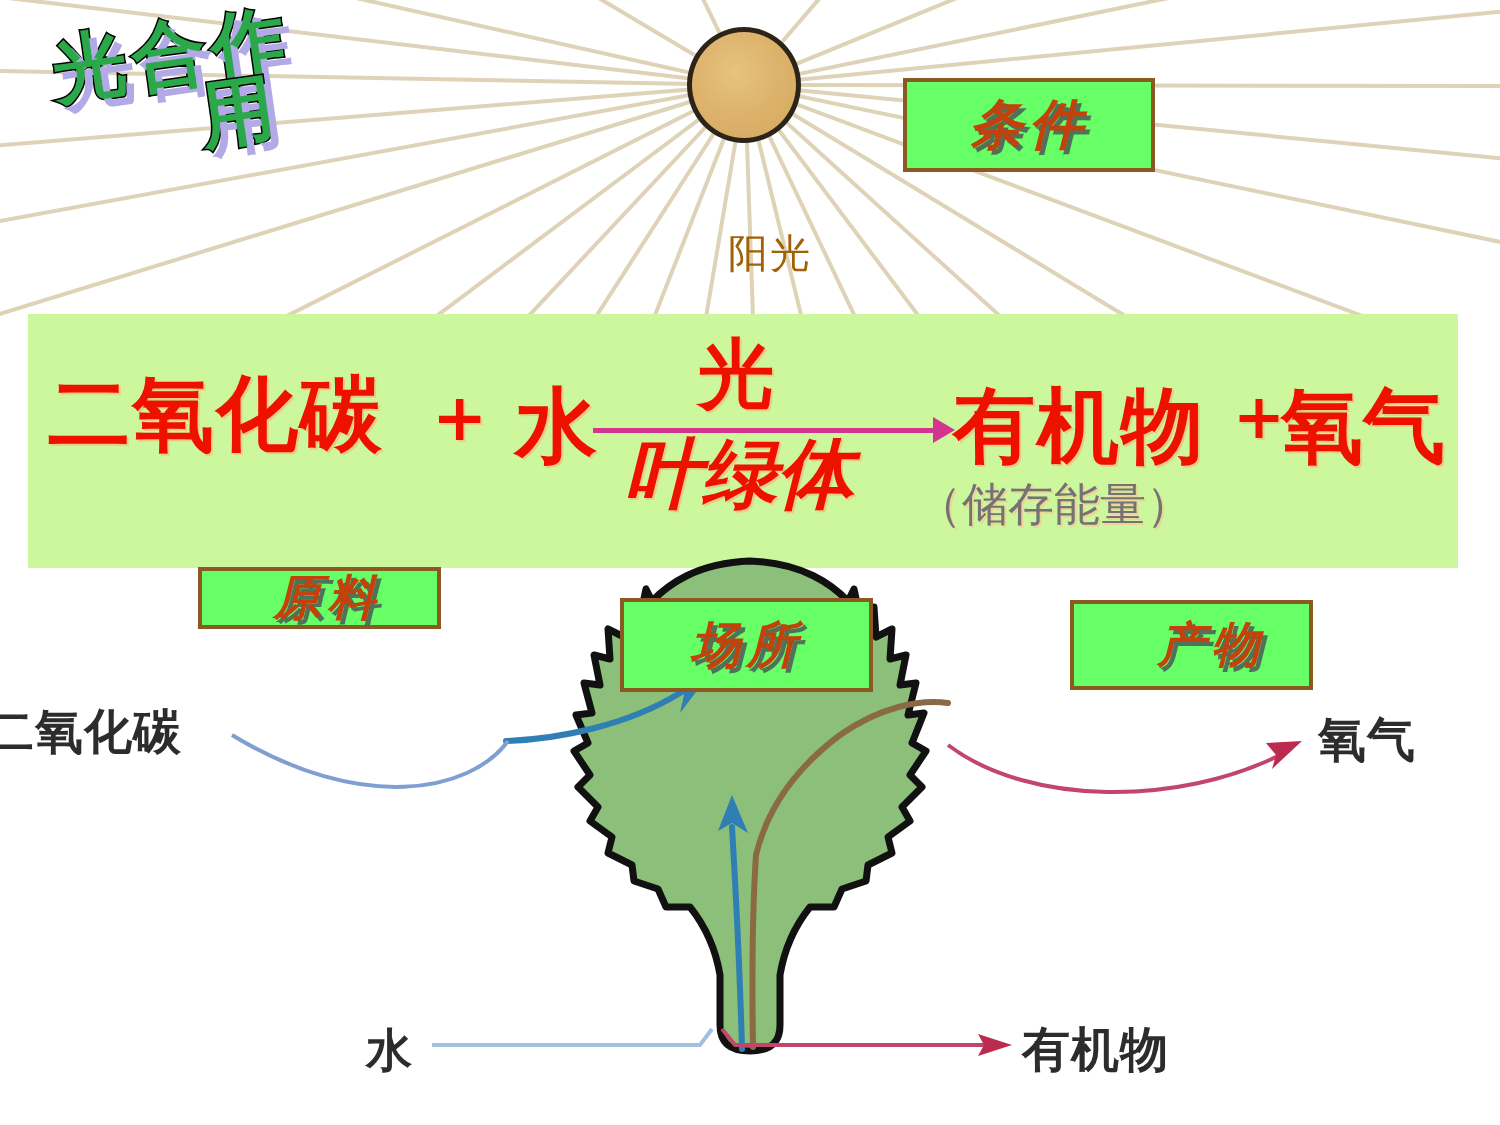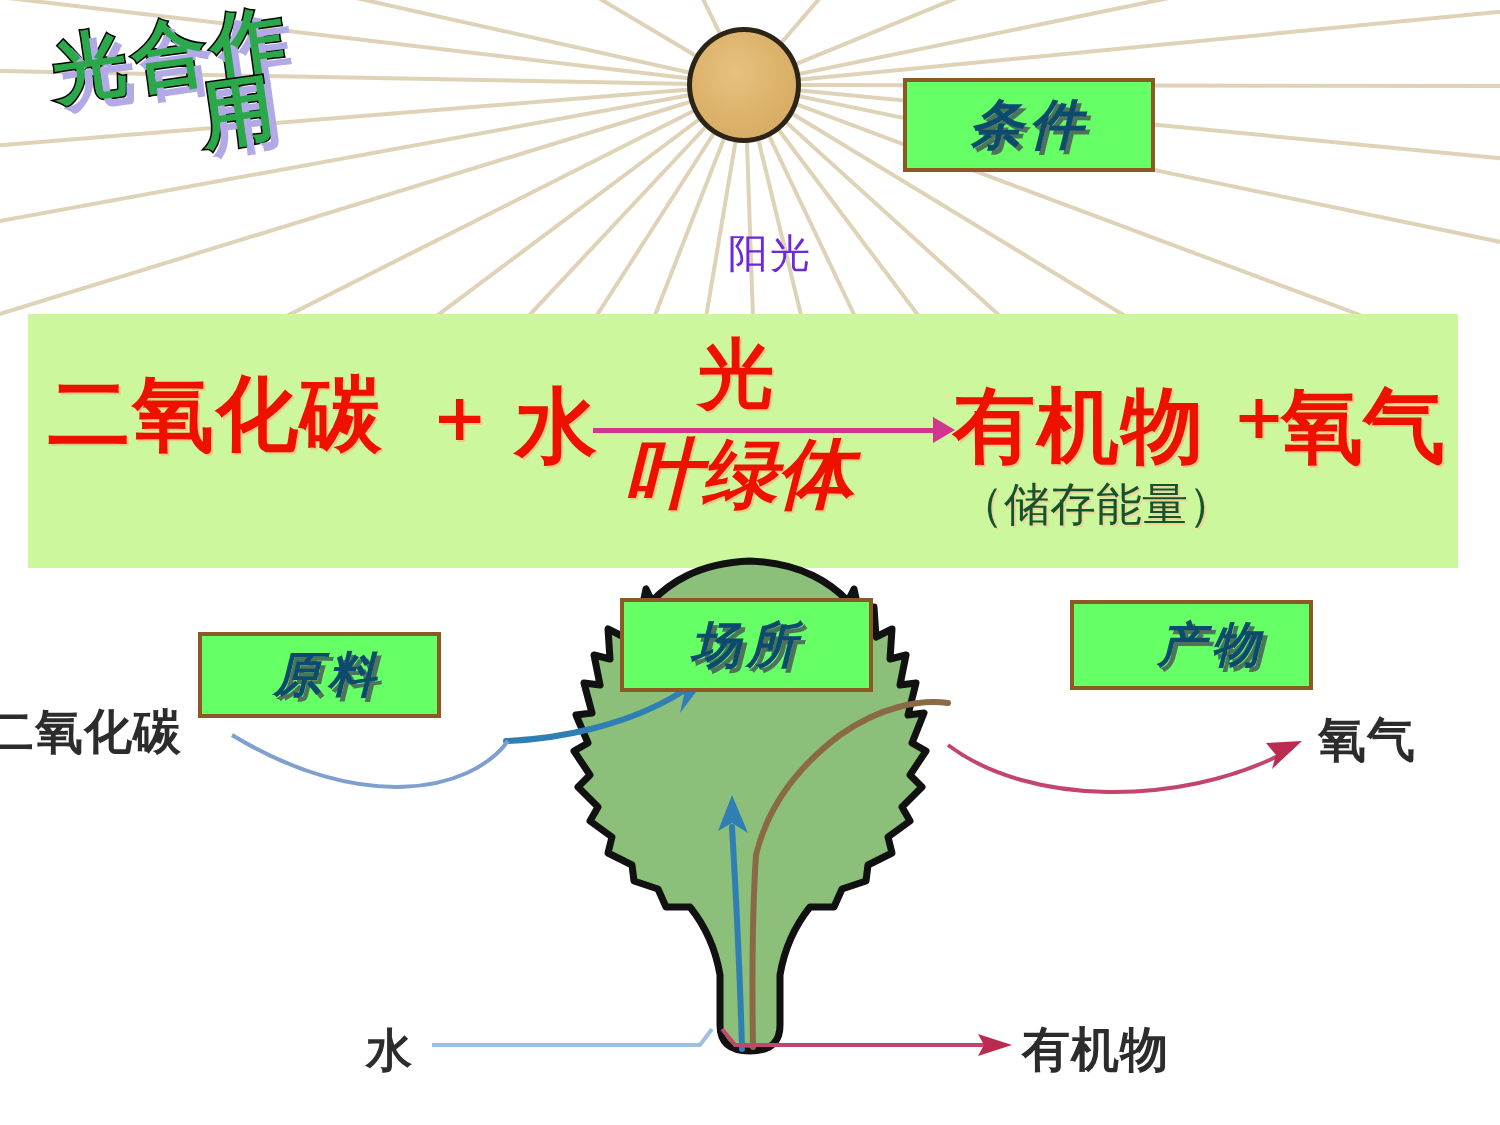--- a/index.html
+++ b/index.html
@@ -16,21 +16,21 @@
   #sun-disc{
     position:absolute;left:687px;top:27px;width:114px;height:116px;
     border-radius:50%;
     background:radial-gradient(circle at 42% 38%, #e6c280 0%, #dcb169 55%, #d2a75e 100%);
     border:5px solid #2d2418;
     box-sizing:border-box;
   }
   #sunlight-label{
     position:absolute;left:700px;top:226px;width:140px;
     font-family:"DejaVu Sans", sans-serif;
-    font-size:40px;color:#6d28d9;letter-spacing:2px;
+    font-size:40px;color:#a16207;letter-spacing:2px;
     text-align:center;
   }
 
   
   #title-wrap{
     position:absolute;left:48px;top:36px;width:440px;height:150px;
     transform:rotate(-8deg);transform-origin:0 0;
   }
   .title-line{
     font-family:"DejaVu Serif", serif;
@@ -52,21 +52,21 @@
     position:absolute;
     background:#66ff66;
     border:4px solid #8a5a22;
     box-sizing:border-box;
     display:flex;align-items:center;justify-content:center;
   }
   .green-box-label{
     font-family:"DejaVu Serif", serif;
     font-style:italic;
     font-weight:700;
-    color:#0c4a6e;
+    color:#c2410c;
     text-shadow:4px 4px 0 rgba(60,0,80,.55);
     letter-spacing:6px;
     white-space:nowrap;
   }
   #condition-box{left:903px;top:78px;width:252px;height:94px;}
   #condition-box .green-box-label{font-size:54px;}
 
   
   #equation-banner{
     position:absolute;left:28px;top:314px;width:1430px;height:254px;
@@ -103,28 +103,28 @@
   }
   #eq-under{
     position:absolute;left:32px;top:104px;font-size:76px;line-height:1;white-space:nowrap;font-style:italic;
   }
   #eq-product{
     position:absolute;left:925px;top:58px;font-size:82px;white-space:nowrap;letter-spacing:2px;
   }
   #eq-plus2{position:absolute;left:1205px;top:66px;font-size:62px;}
   #eq-oxygen{position:absolute;left:1253px;top:58px;font-size:82px;}
   #eq-note{
-    position:absolute;left:930px;top:160px;
-    font-family:"DejaVu Serif", serif;
-    font-size:46px;color:#14532d;white-space:nowrap;
+    position:absolute;left:888px;top:160px;
+    font-family:"DejaVu Serif", serif;
+    font-size:46px;color:#737373;white-space:nowrap;
     text-shadow:2px 2px 0 rgba(255,190,150,.6);
   }
 
   
-  #material-box{left:198px;top:632px;width:243px;height:86px;padding-left:16px;}
+  #material-box{left:198px;top:567px;width:243px;height:62px;padding-left:16px;}
   #material-box .green-box-label{font-size:48px;}
   #place-box{left:620px;top:598px;width:253px;height:94px;z-index:6;}
   #place-box .green-box-label{font-size:50px;}
   #product-box{left:1070px;top:600px;width:243px;height:90px;padding-left:40px;}
   #product-box .green-box-label{font-size:48px;}
 
   
   #leaf-svg{position:absolute;left:500px;top:555px;width:500px;height:520px;}
   #flow-svg{position:absolute;left:0;top:555px;width:1500px;height:570px;}
 

